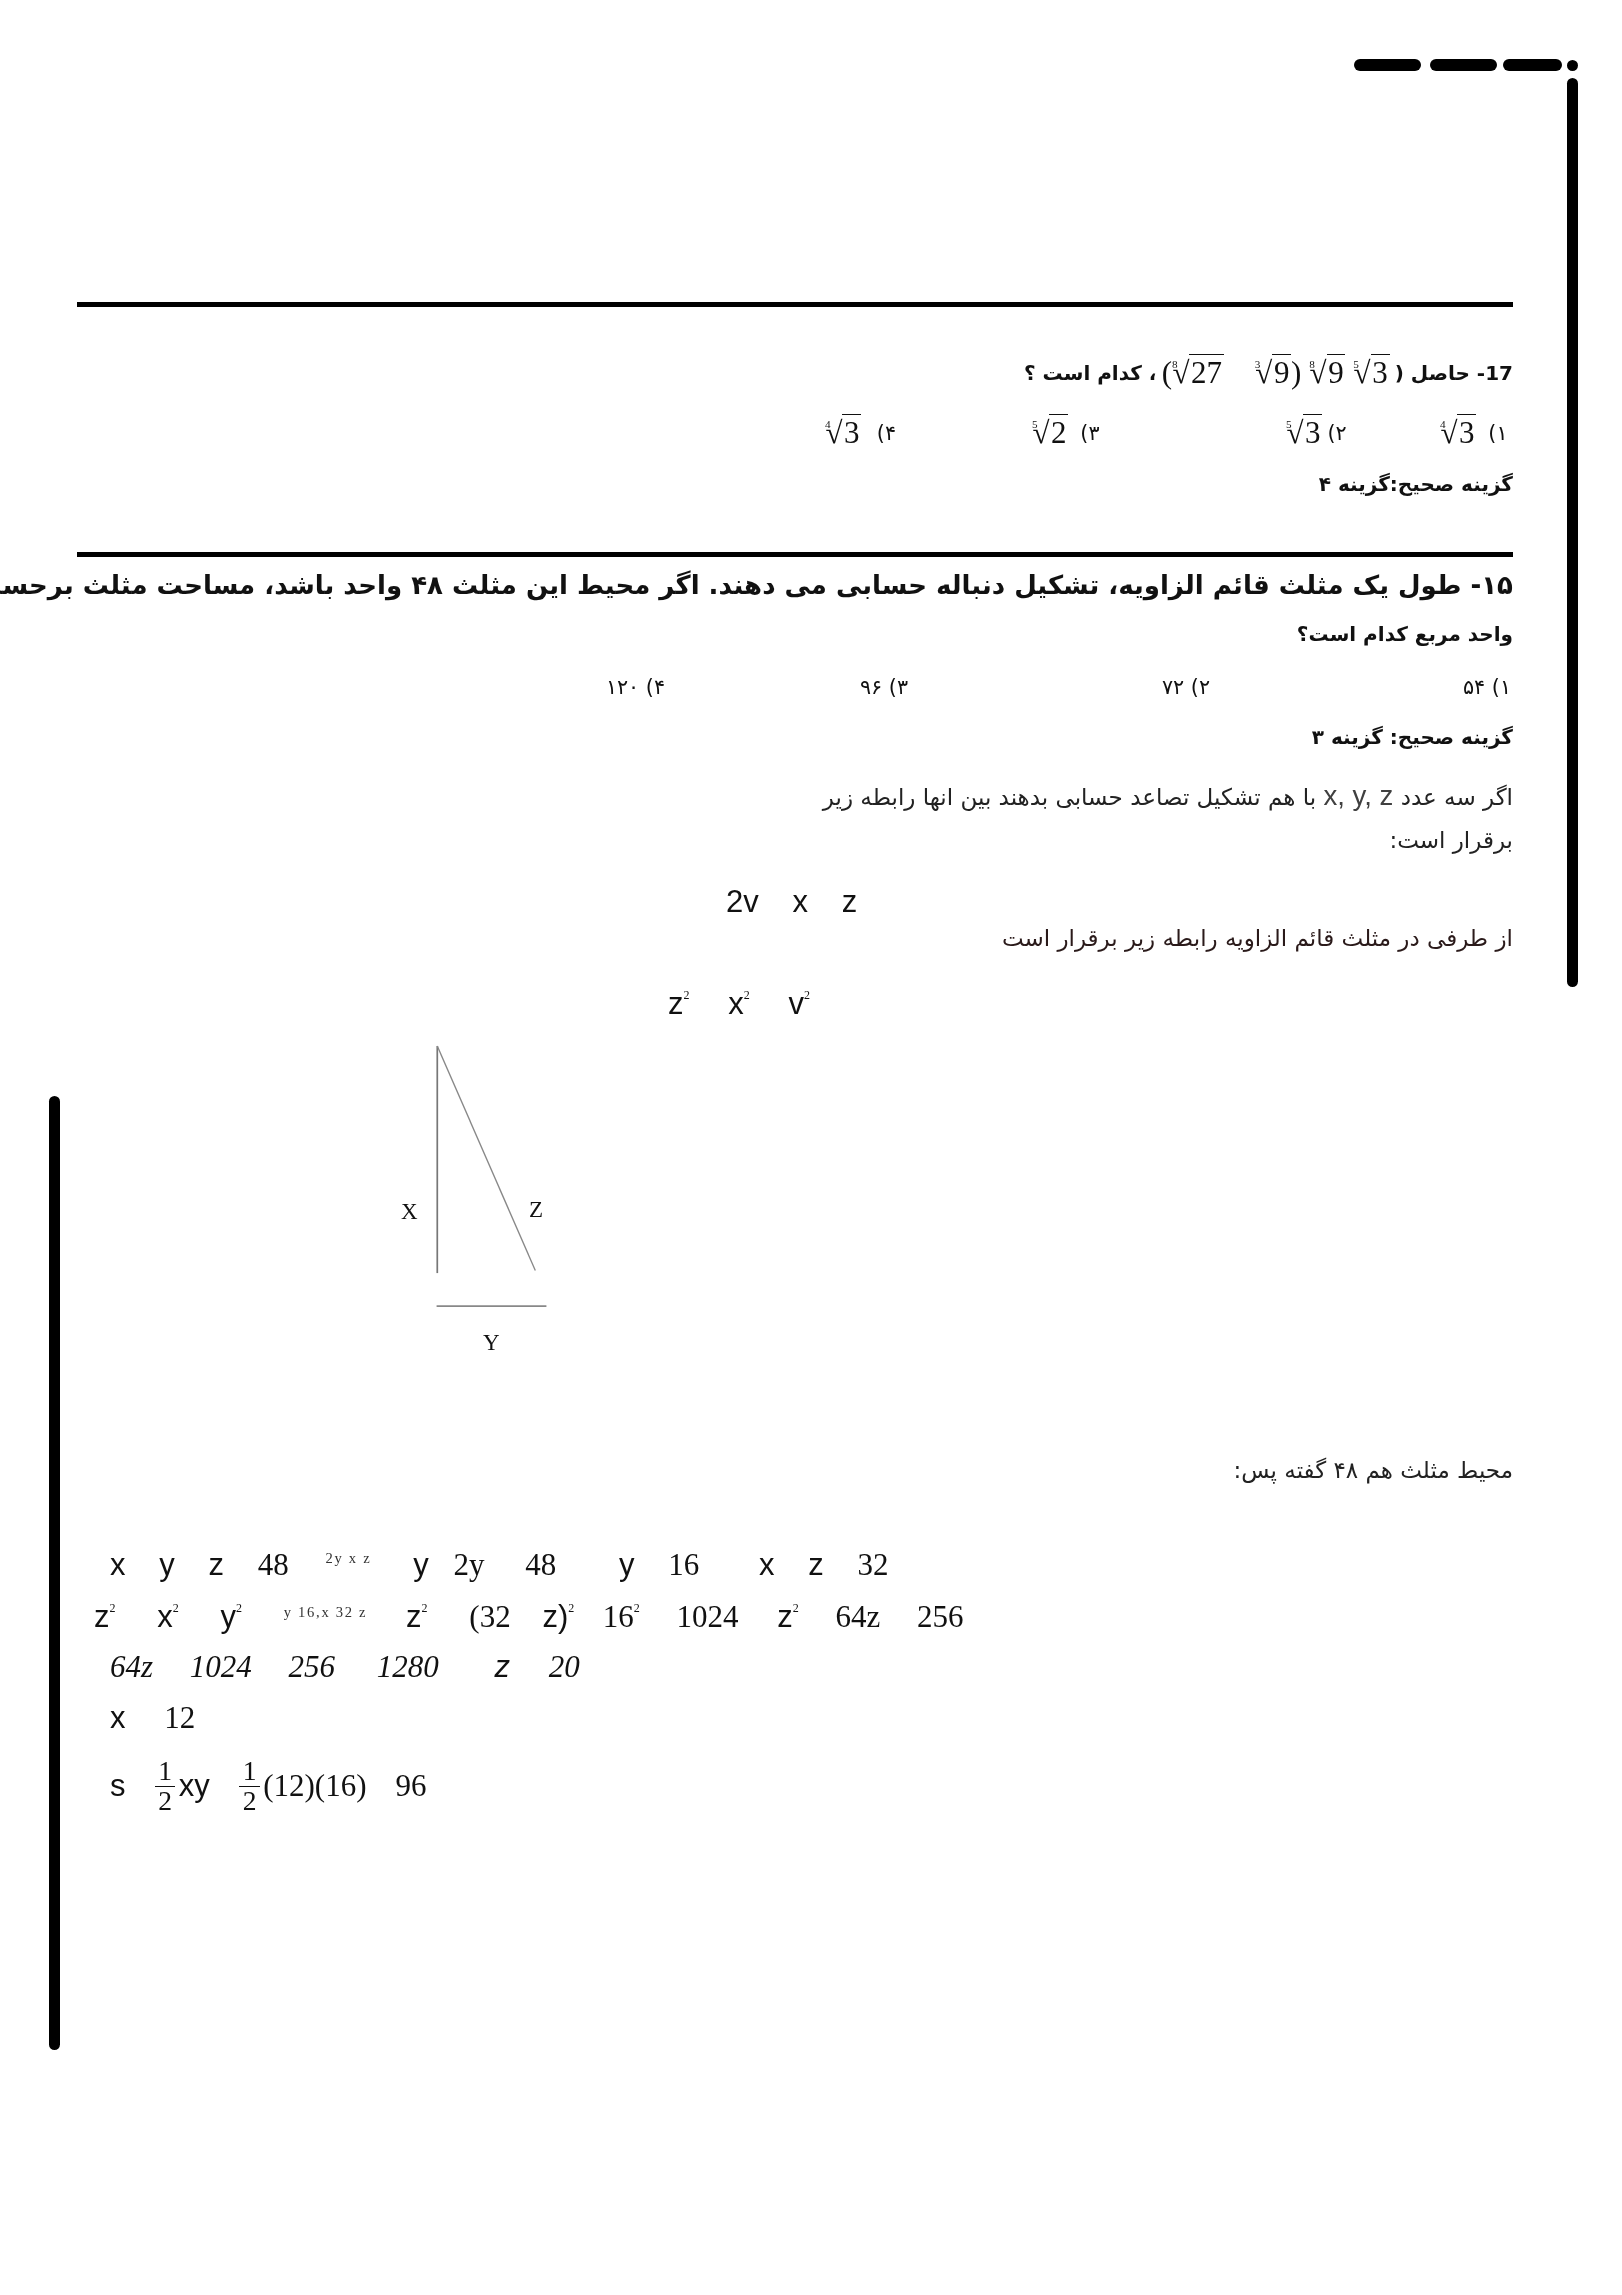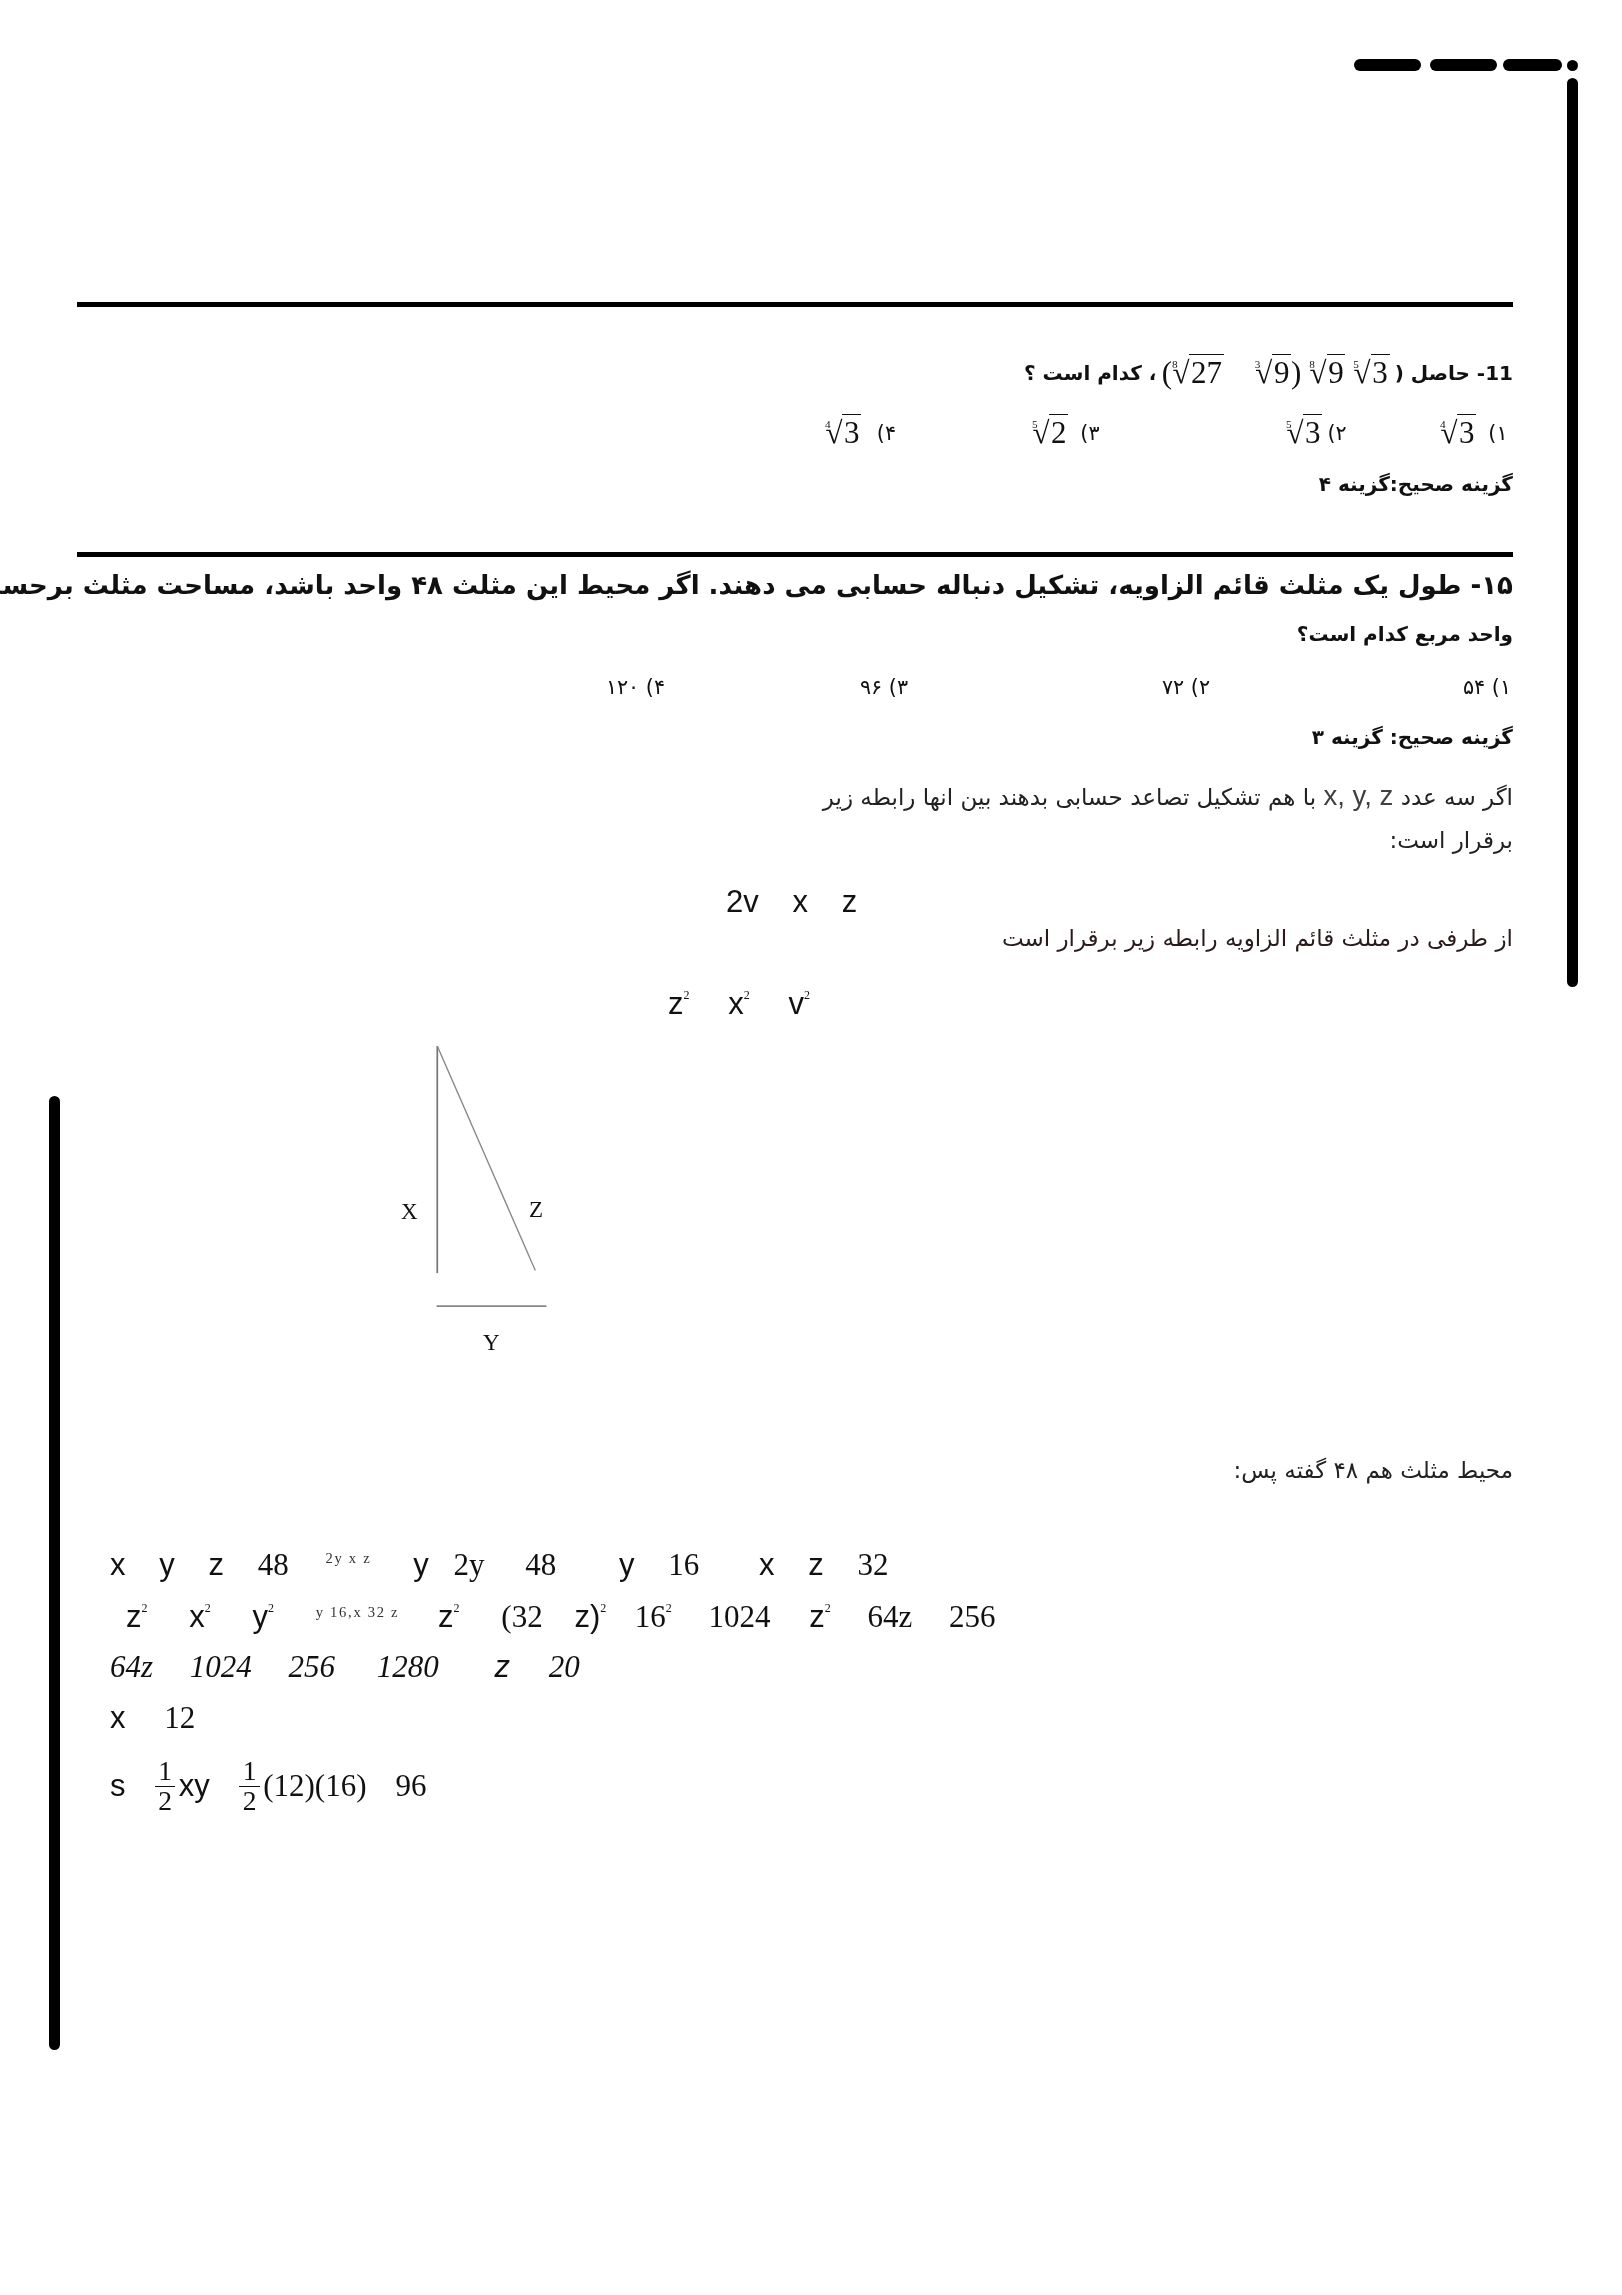--- a/index.html
+++ b/index.html
@@ -33,21 +33,21 @@
 <div class="dash" style="left:1430px;width:67px;"></div>
 <div class="dash" style="left:1503px;width:59px;"></div>
 <div class="dot" style="left:1567px;top:60px;"></div>
 <div class="bar-v" style="left:1567px;top:78px;height:909px;"></div>
 <div class="bar-v" style="left:49px;top:1096px;height:954px;"></div>
 
 <div class="rule" style="top:302px;"></div>
 <div class="rule" style="top:552px;"></div>
 
 <div class="abs" style="right:110px;top:355px;display:flex;align-items:center;gap:5.2px;direction:rtl;">
-  <span class="fa fa-bold">11- حاصل (</span>
+  <span class="fa fa-bold">17- حاصل (</span>
   <span class="root" style="direction:ltr;">
     (<span class="idx">8</span>√<span class="rad">27</span>
     &nbsp;&nbsp;&nbsp;<span class="idx">3</span>√<span class="rad">9</span>)
     <span class="idx">8</span>√<span class="rad">9</span>
     <span class="idx">5</span>√<span class="rad">3</span>
   </span>
   <span class="fa fa-bold">، کدام است ؟</span>
 </div>
 
 <div class="abs" style="left:1440px;top:415px;display:flex;align-items:center;gap:12px;direction:rtl;">
@@ -130,21 +130,21 @@
   <span class="v">y</span><span class="gap" style="width:17px"></span>
   <span>2y</span><span class="gap" style="width:33px"></span>
   <span>48</span><span class="gap" style="width:55px"></span>
   <span class="v">y</span><span class="gap" style="width:26px"></span>
   <span>16</span><span class="gap" style="width:52px"></span>
   <span class="v">x</span><span class="gap" style="width:26px"></span>
   <span class="v">z</span><span class="gap" style="width:26px"></span>
   <span>32</span>
 </div>
 
-<div class="abs math" style="left:126px;top:1599px;">
+<div class="abs math" style="left:94px;top:1599px;">
   <span class="v">z</span><sup class="s">2</sup><span class="gap" style="width:34px"></span>
   <span class="v">x</span><sup class="s">2</sup><span class="gap" style="width:34px"></span>
   <span class="v">y</span><sup class="s">2</sup><span class="gap" style="width:34px"></span>
   <span class="small-sub" style="vertical-align:10.3px;">y 16,x  32  z</span><span class="gap" style="width:31px"></span>
   <span class="v">z</span><sup class="s">2</sup><span class="gap" style="width:34px"></span>
   <span>(32</span><span class="gap" style="width:24px"></span>
   <span class="v">z)</span><sup class="s">2</sup><span class="gap" style="width:20.7px"></span>
   <span>16</span><sup class="s">2</sup><span class="gap" style="width:29px"></span>
   <span>1024</span><span class="gap" style="width:31px"></span>
   <span class="v">z</span><sup class="s">2</sup><span class="gap" style="width:29px"></span>

